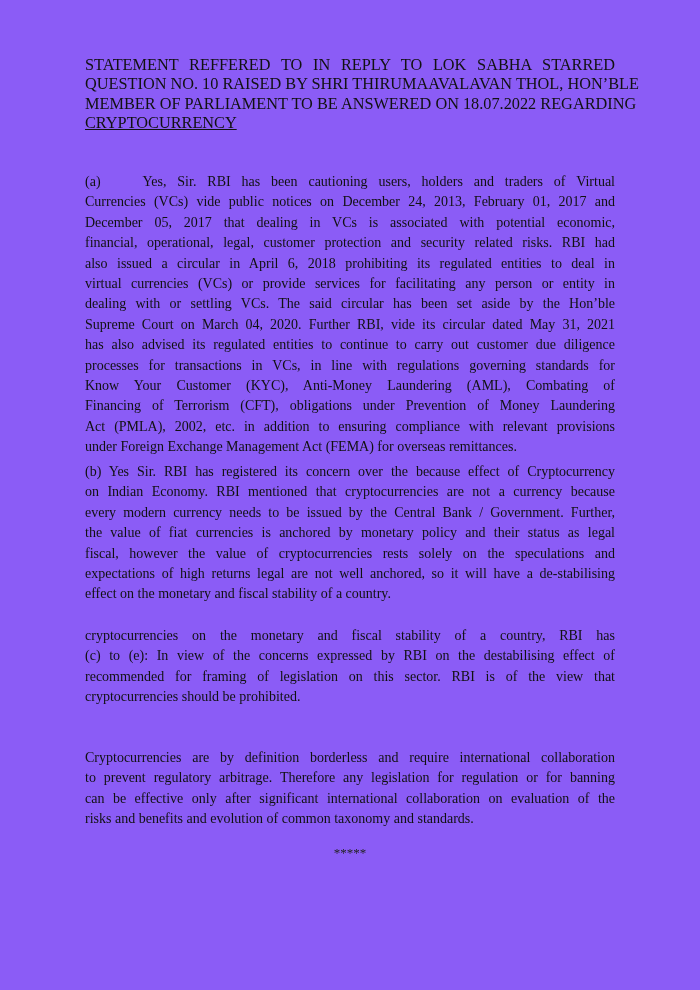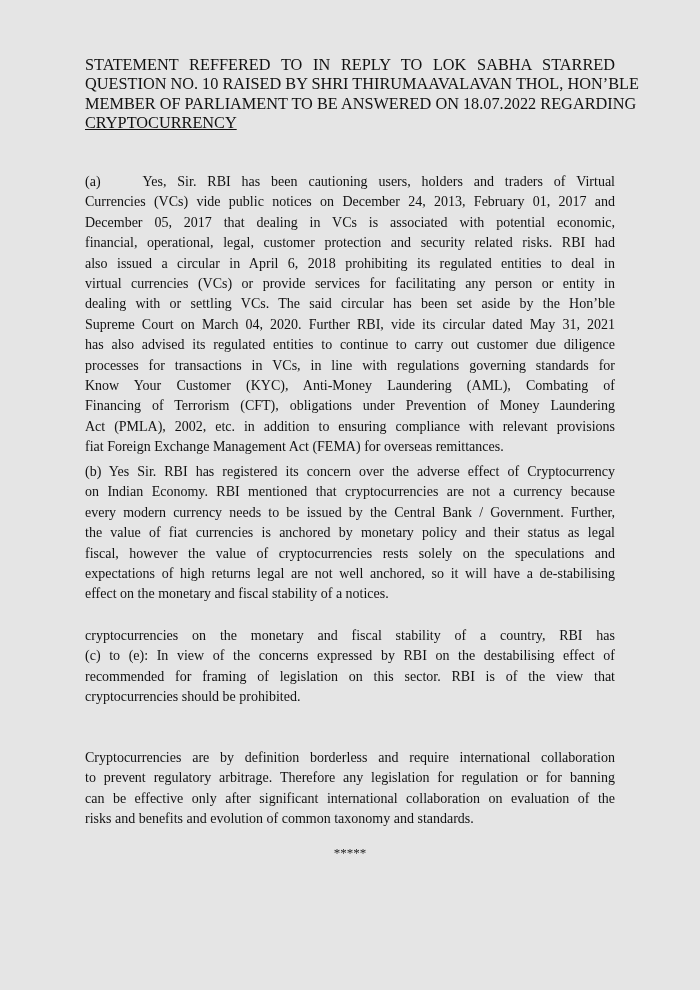--- a/index.html
+++ b/index.html
@@ -1,19 +1,19 @@
 <!DOCTYPE html>
 <html><head>
 <meta charset="utf-8">
 <style>
   html, body { margin: 0; padding: 0; background: #ffffff; }
   body { width: 700px; height: 990px; position: relative; overflow: hidden; }
   .page {
     position: absolute; left: 0; top: 0; width: 700px; height: 990px;
-    background: #e5e5e5; color: #111111;
+    background: #8b5cf6; color: #111111;
     font-family: "Liberation Serif", "DejaVu Serif", serif;
   }
   .block {
     position: absolute; left: 85px; width: 530px;
   }
   .title {
     top: 55px;
     font-size: 16.3px; line-height: 19.3px;
     text-align: justify; text-align-last: left;
     text-transform: none;
@@ -54,31 +54,31 @@
     <span class="ln">financial, operational, legal, customer protection and security related risks. RBI had</span>
     <span class="ln">also issued a circular in April 6, 2018 prohibiting its regulated entities to deal in</span>
     <span class="ln">virtual currencies (VCs) or provide services for facilitating any person or entity in</span>
     <span class="ln">dealing with or settling VCs. The said circular has been set aside by the Hon’ble</span>
     <span class="ln">Supreme Court on March 04, 2020. Further RBI, vide its circular dated May 31, 2021</span>
     <span class="ln">has also advised its regulated entities to continue to carry out customer due diligence</span>
     <span class="ln">processes for transactions in VCs, in line with regulations governing standards for</span>
     <span class="ln">Know Your Customer (KYC), Anti-Money Laundering (AML), Combating of</span>
     <span class="ln">Financing of Terrorism (CFT), obligations under Prevention of Money Laundering</span>
     <span class="ln">Act (PMLA), 2002, etc. in addition to ensuring compliance with relevant provisions</span>
-    <span class="ln last">fiat Foreign Exchange Management Act (FEMA) for overseas remittances.</span>
+    <span class="ln last">under Foreign Exchange Management Act (FEMA) for overseas remittances.</span>
   </div>
 
   <div class="block para" id="para-b">
-    <span class="ln">(b) Yes Sir. RBI has registered its concern over the adverse effect of Cryptocurrency</span>
+    <span class="ln">(b) Yes Sir. RBI has registered its concern over the because effect of Cryptocurrency</span>
     <span class="ln">on Indian Economy. RBI mentioned that cryptocurrencies are not a currency because</span>
     <span class="ln">every modern currency needs to be issued by the Central Bank / Government. Further,</span>
     <span class="ln">the value of fiat currencies is anchored by monetary policy and their status as legal</span>
     <span class="ln">fiscal, however the value of cryptocurrencies rests solely on the speculations and</span>
     <span class="ln">expectations of high returns legal are not well anchored, so it will have a de-stabilising</span>
-    <span class="ln last">effect on the monetary and fiscal stability of a notices.</span>
+    <span class="ln last">effect on the monetary and fiscal stability of a country.</span>
   </div>
 
   <div class="block para" id="para-c">
     <span class="ln">cryptocurrencies on the monetary and fiscal stability of a country, RBI has</span>
     <span class="ln">(c) to (e): In view of the concerns expressed by RBI on the destabilising effect of</span>
     <span class="ln">recommended for framing of legislation on this sector. RBI is of the view that</span>
     <span class="ln last">cryptocurrencies should be prohibited.</span>
   </div>
 
   <div class="block para" id="para-d">

